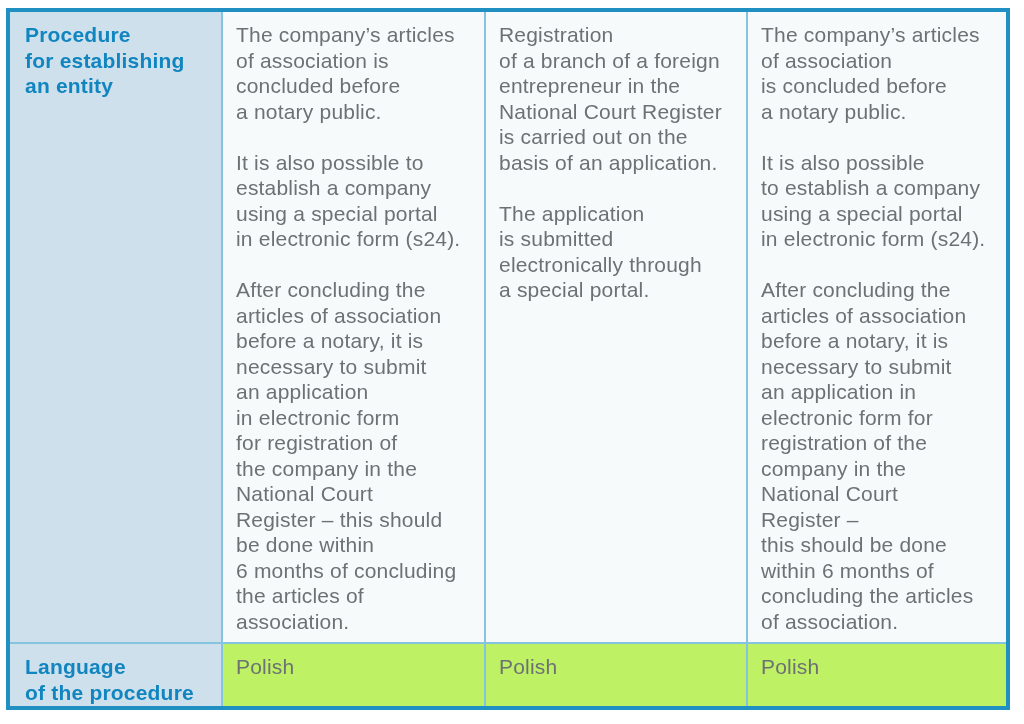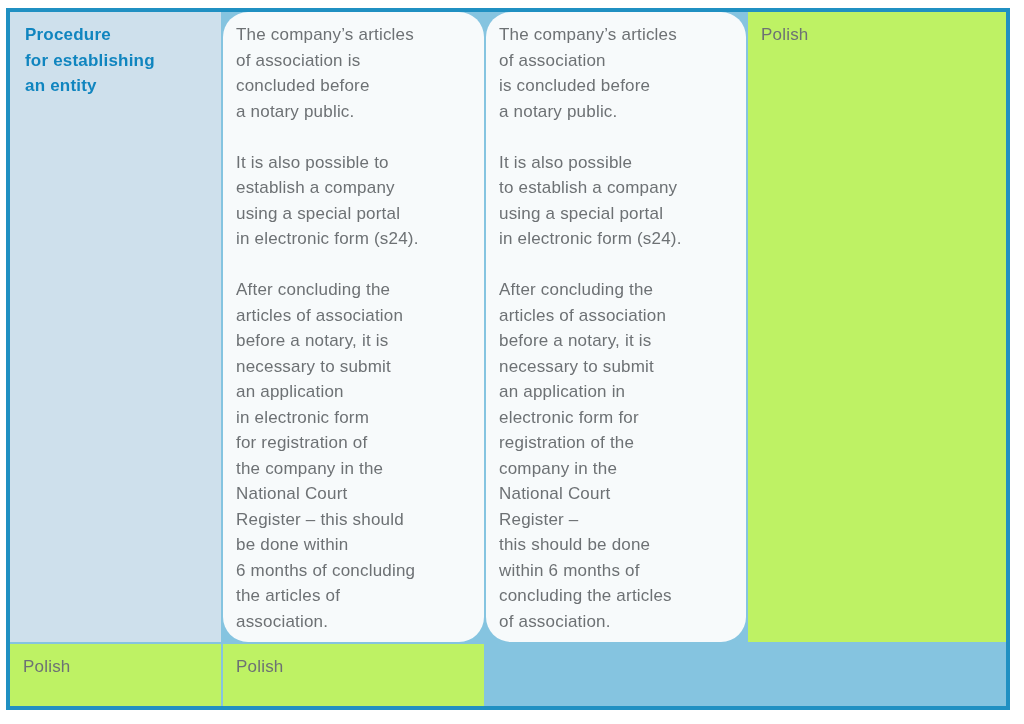--- a/index.html
+++ b/index.html
@@ -18,36 +18,35 @@
     display: grid;
     grid-template-columns: 211px 261px 260px 1fr;
     grid-template-rows: 630px 62px;
     gap: 2px;
     background: #85c4e0;        
     border: 4px solid #2090c2;  
   }
   .cell {
     box-sizing: border-box;
     white-space: pre-line;
-    font-size: 17px;
+    font-size: 21px;
     line-height: 25.5px;
     letter-spacing: 0.2px;
     padding: 10px 8px 8px 13px;
     overflow: hidden;
   }
   .label-cell {
     background: #cee0ec;
     color: #1085bf;
     font-weight: bold;
     padding-left: 15px;
   }
   .body-cell {
     background: #f7fafb;
     color: #6d7174;
-    border-radius: 25px;
   }
   .lang-cell {
     background: #bef264;
     color: #6d7174;
   }
 </style>
 </head>
 <body>
 
 <div class="table">
@@ -72,20 +71,31 @@
 an application
 in electronic form
 for registration of
 the company in the
 National Court
 Register – this should
 be done within
 6 months of concluding
 the articles of
 association.</div>
+  <div class="cell body-cell">Registration
+of a branch of a foreign
+entrepreneur in the
+National Court Register
+is carried out on the
+basis of an application.
+
+The application
+is submitted
+electronically through
+a special portal.</div>
   <div class="cell body-cell">The company’s articles
 of association
 is concluded before
 a notary public.
 
 It is also possible
 to establish a company
 using a special portal
 in electronic form (s24).
 
@@ -97,16 +107,18 @@
 electronic form for
 registration of the
 company in the
 National Court
 Register –
 this should be done
 within 6 months of
 concluding the articles
 of association.</div>
 
+  <div class="cell label-cell lang-row">Language
+of the procedure</div>
   <div class="cell lang-cell">Polish</div>
   <div class="cell lang-cell">Polish</div>
   <div class="cell lang-cell">Polish</div>
 </div>
 
 </body></html>

